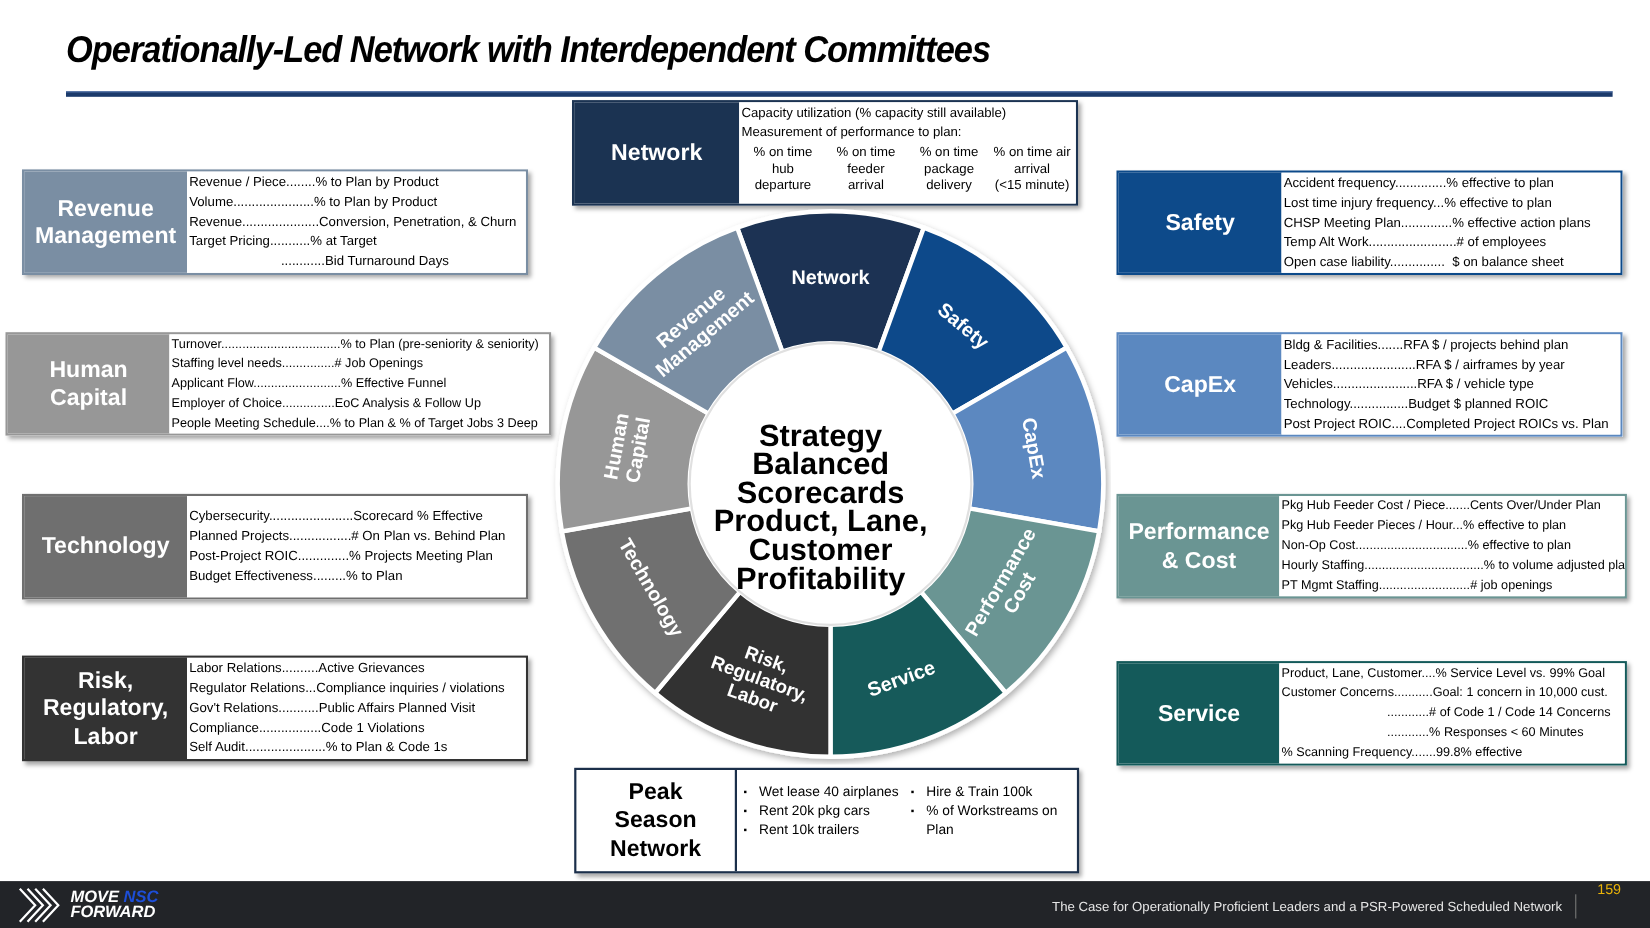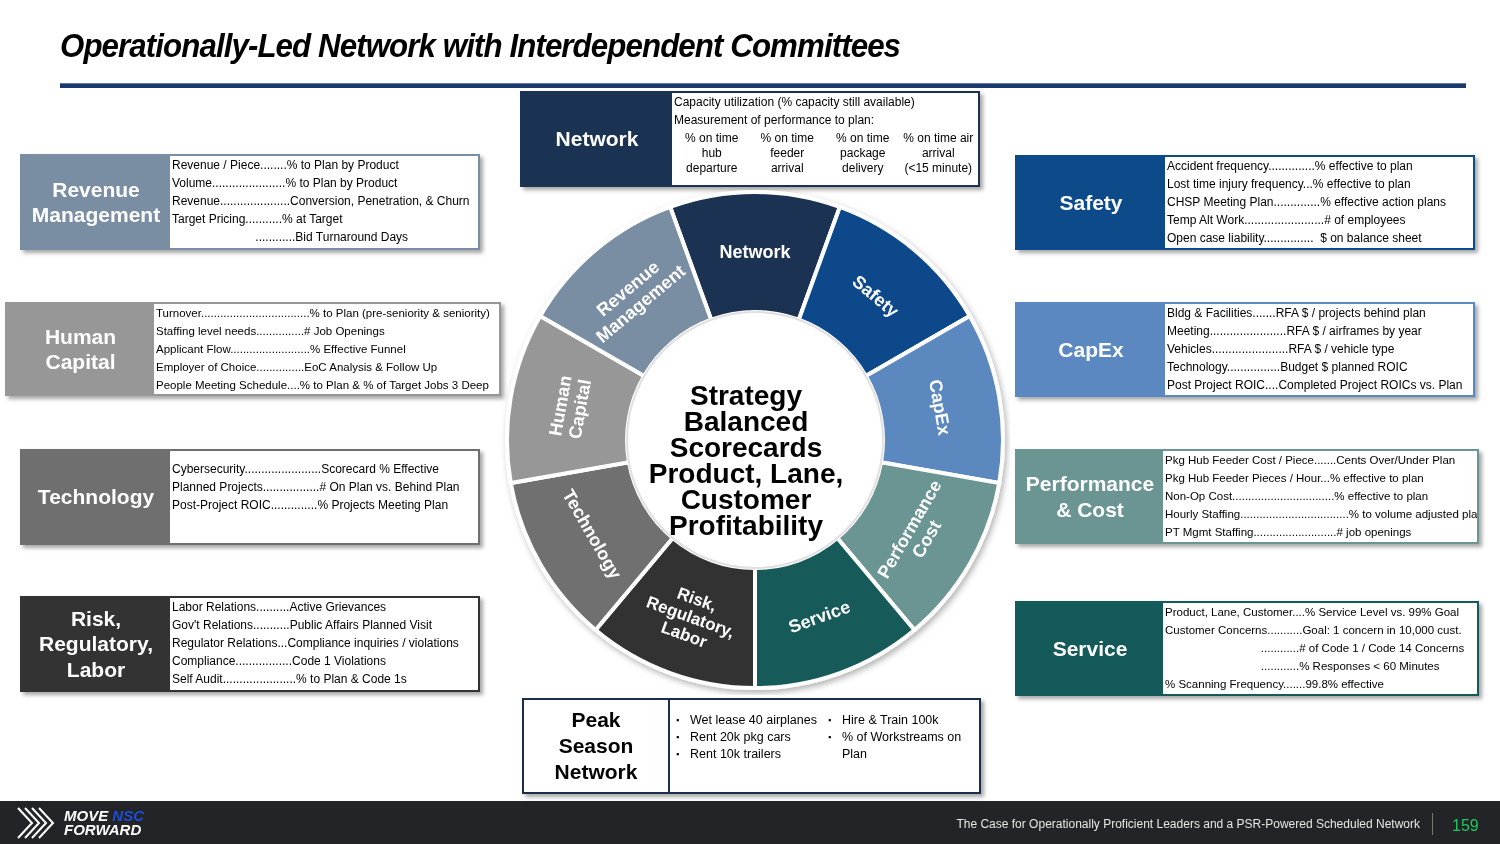--- a/index.html
+++ b/index.html
@@ -25,21 +25,21 @@
   .peak { position:absolute; left:522px; top:698px; width:455px; height:92px; border:2px solid #1b2f4a;
           display:flex; box-shadow:3px 3px 4px rgba(0,0,0,0.35); background:#fff; }
   .peak .plabel { width:144px; border-right:2px solid #1b2f4a; font-weight:bold; font-size:21px; line-height:26px;
                   display:flex; align-items:center; justify-content:center; text-align:center; }
   .peak ul { margin:0; padding:0; list-style:none; font-size:12.5px; line-height:17px; }
   .peak li { position:relative; padding-left:16px; }
   .peak li::before { content:"▪"; position:absolute; left:2px; top:0; font-size:9px; }
   .footer { position:absolute; left:0; top:801px; width:1500px; height:43px; background:#222428; }
   .footer .ftext { position:absolute; right:80px; top:16px; color:#e6e6e6; font-size:12px; }
   .footer .fdiv { position:absolute; left:1432px; top:12px; width:1px; height:22px; background:#777; }
-  .footer .fpage { position:absolute; left:1452px; top:16px; color:#22c55e; font-size:16px; }
+  .footer .fpage { position:absolute; left:1452px; top:0; color:#eab308; font-size:13px; }
   .logo { position:absolute; left:16px; top:806px; height:34px; display:flex; align-items:center; }
   .logo-text { font-weight:bold; font-style:italic; color:#fff; font-size:15px; line-height:14px; margin-left:4px; }
   .logo-text .red { color:#1d4ed8; }
 </style>
 </head>
 <body>
 
 <div class="title">Operationally-Led Network with Interdependent Committees</div>
 <div class="title-rule"></div>
 
@@ -121,39 +121,43 @@
         <span class="v"> Scorecard % Effective</span>
       </div>
     <div class="row">
         <span class="k">Planned Projects.................</span>
         <span class="v"> # On Plan vs. Behind Plan</span>
       </div>
     <div class="row">
         <span class="k">Post-Project ROIC..............</span>
         <span class="v"> % Projects Meeting Plan</span>
       </div>
+    <div class="row">
+        <span class="k">Budget Effectiveness.........</span>
+        <span class="v"> % to Plan</span>
+      </div>
   </div>
 </div>
 
 <div class="card" style="left:20px;top:596px;width:456px;height:92px;border-color:#333333;">
   <div class="label" style="width:148px;background:#333333;font-size:21px;">
     <div><span>Risk,</span><br><span>Regulatory,</span><br><span>Labor</span></div>
   </div>
   <div class="body" style="flex:1;">
     <div class="row">
         <span class="k">Labor Relations..........</span>
         <span class="v"> Active Grievances</span>
       </div>
     <div class="row">
+        <span class="k">Regulator Relations...</span>
+        <span class="v">Compliance inquiries / violations</span>
+      </div>
+    <div class="row">
         <span class="k">Gov't Relations...........</span>
         <span class="v"> Public Affairs Planned Visit</span>
-      </div>
-    <div class="row">
-        <span class="k">Regulator Relations...</span>
-        <span class="v">Compliance inquiries / violations</span>
       </div>
     <div class="row">
         <span class="k">Compliance.................</span>
         <span class="v">Code 1 Violations</span>
       </div>
     <div class="row">
         <span class="k">Self Audit......................</span>
         <span class="v"> % to Plan &amp; Code 1s</span>
       </div>
   </div>
@@ -186,21 +190,21 @@
 </div>
 
 <div class="card" style="left:1015px;top:302px;width:456px;height:91px;border-color:#5b88c0;">
   <div class="label" style="width:148px;background:#5b88c0;font-size:21px;">CapEx</div>
   <div class="body" style="flex:1;">
     <div class="row">
         <span class="k">Bldg &amp; Facilities.......</span>
         <span class="v"> RFA $ / projects behind plan</span>
       </div>
     <div class="row">
-        <span class="k">Meeting.......................</span>
+        <span class="k">Leaders.......................</span>
         <span class="v"> RFA $ / airframes by year</span>
       </div>
     <div class="row">
         <span class="k">Vehicles.......................</span>
         <span class="v"> RFA $ / vehicle type</span>
       </div>
     <div class="row">
         <span class="k">Technology................</span>
         <span class="v"> Budget $ planned ROIC</span>
       </div>

